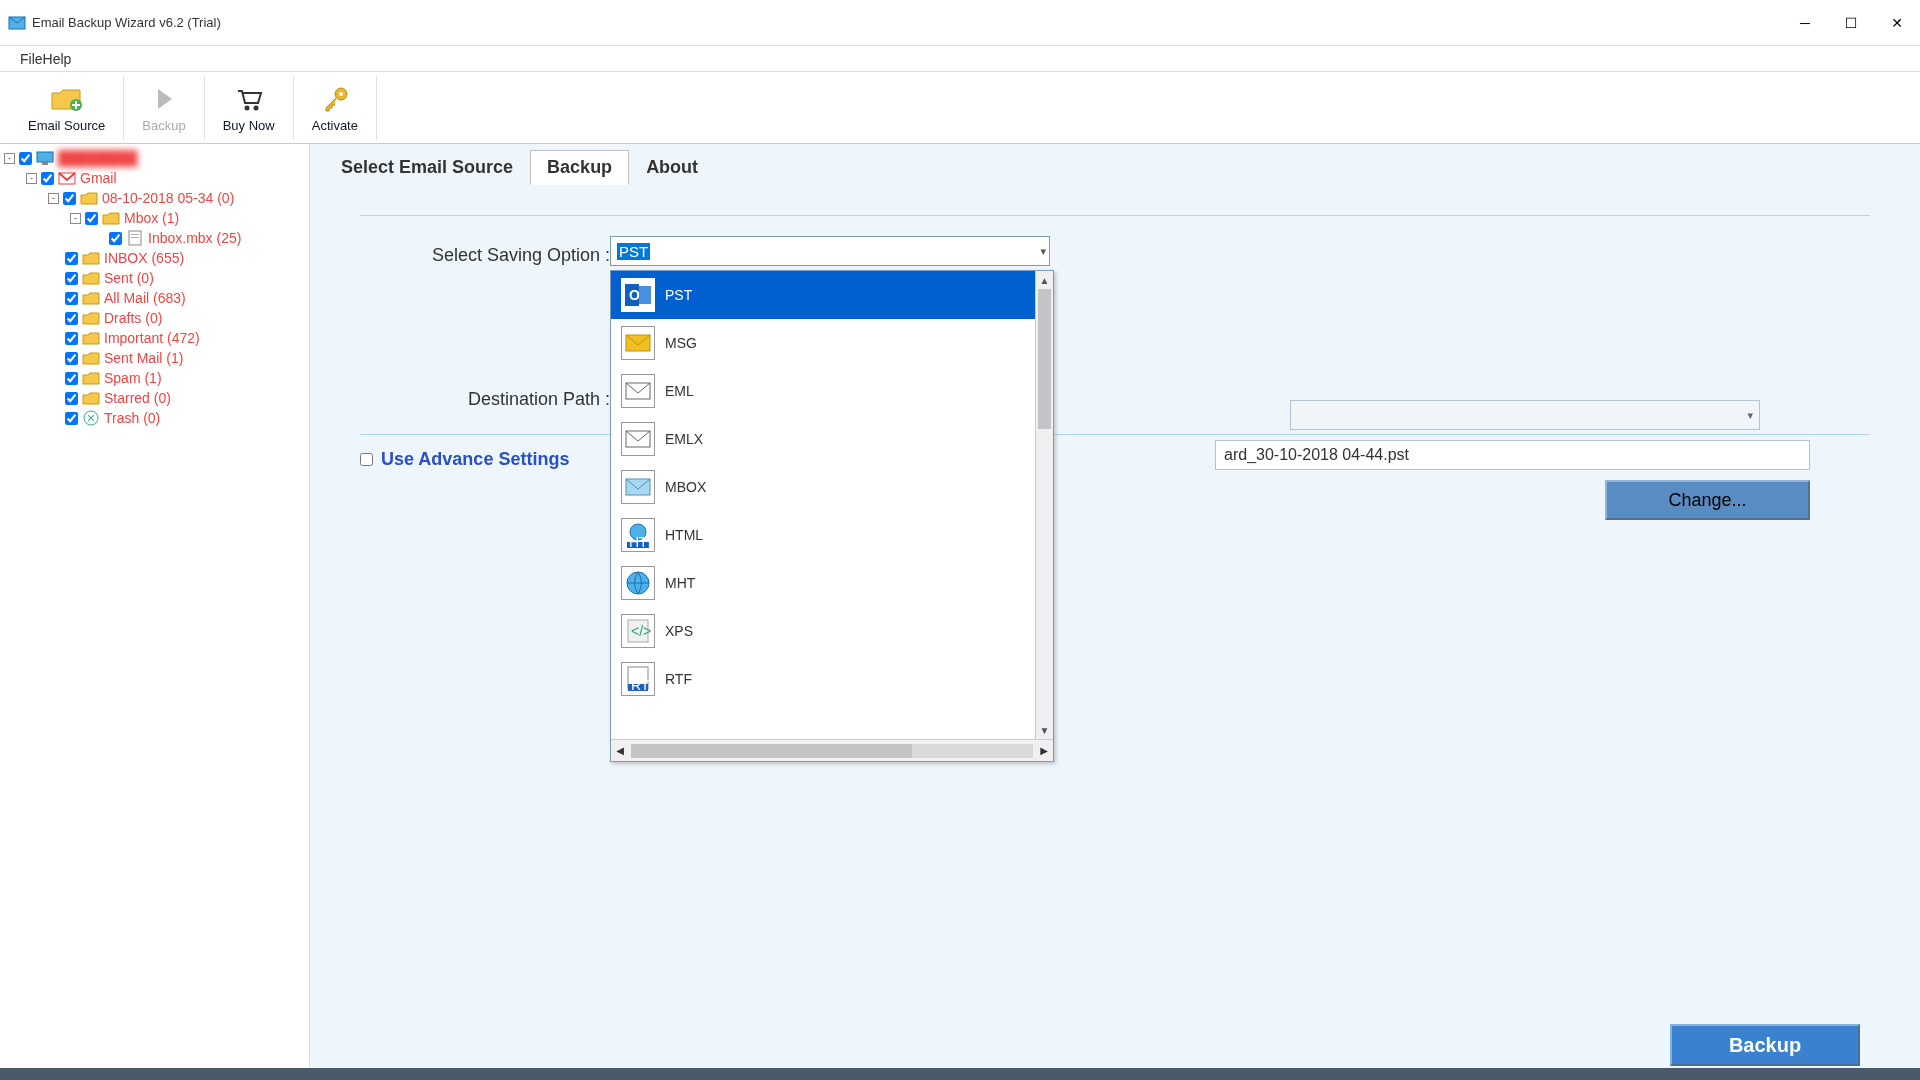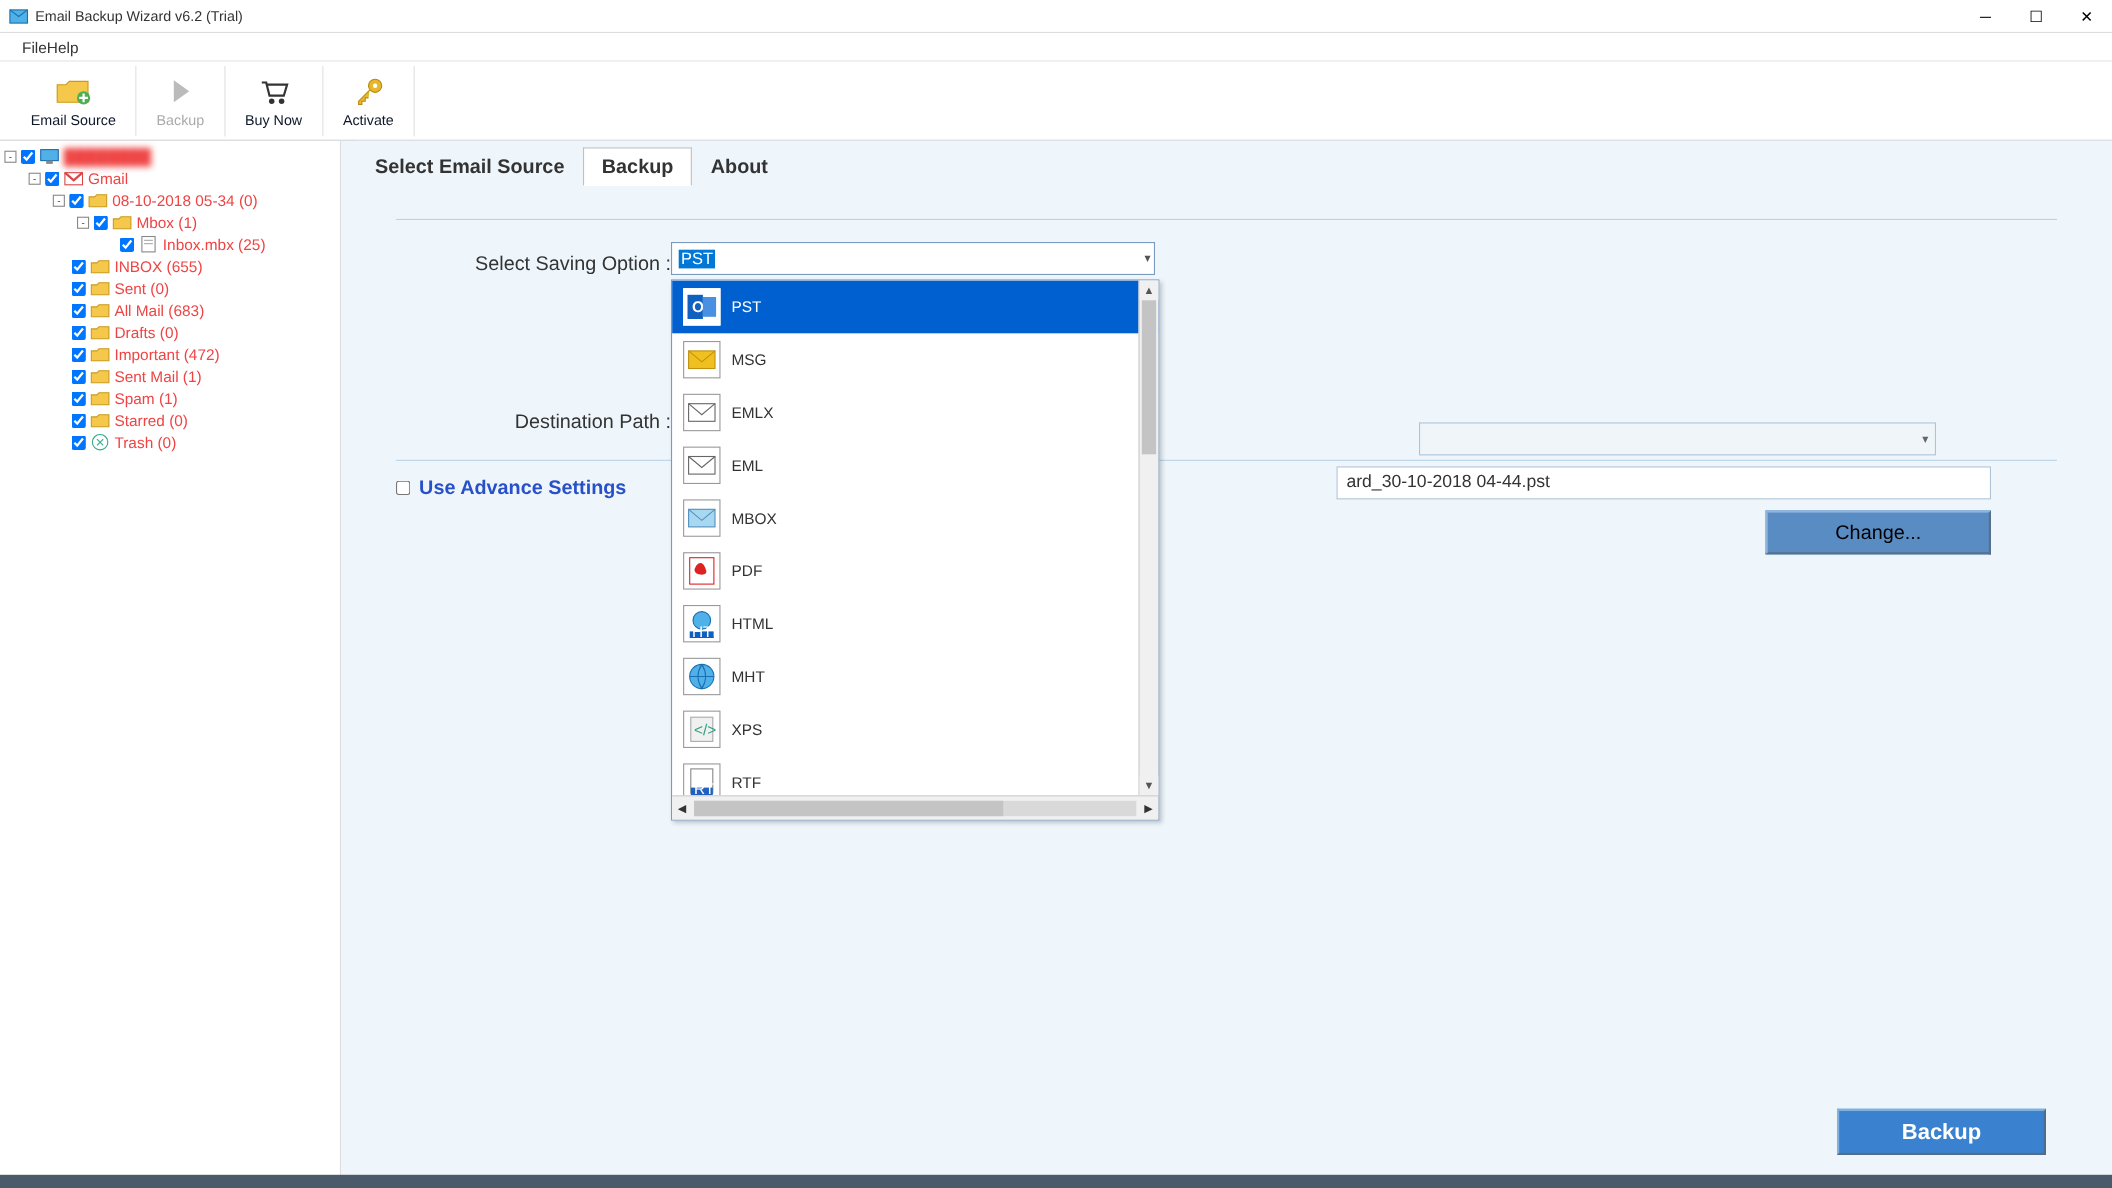--- a/index.html
+++ b/index.html
@@ -11,21 +11,21 @@
     }
     body {
       background: #ffffff;
       width: 1920px;
       height: 1080px;
       overflow: hidden;
       user-select: none;
     }
     
     .titlebar {
-      height: 30px;
+      height: 46px;
       display: flex;
       align-items: center;
       justify-content: space-between;
       padding: 0 0 0 8px;
       background: #ffffff;
       border-bottom: 1px solid #ddd;
     }
     .titlebar-left {
       display: flex;
       align-items: center;
@@ -665,48 +665,39 @@
                     </span>
                     <span>MSG</span>
                   </div>
                   <div class="dd-item">
                     <span class="dd-icon">
                       <svg width="30" height="30">
                         <rect x="3" y="7" width="24" height="16" fill="#fff" stroke="#666"></rect>
                         <path d="M3 7 L15 17 L27 7" stroke="#666" fill="none"></path>
                       </svg>
                     </span>
-                    <span>EMLX</span>
+                    <span>EML</span>
                   </div>
                   <div class="dd-item">
                     <span class="dd-icon">
                       <svg width="30" height="30">
                         <rect x="3" y="7" width="24" height="16" fill="#fff" stroke="#666"></rect>
                         <path d="M3 7 L15 17 L27 7" stroke="#666" fill="none"></path>
                       </svg>
                     </span>
-                    <span>EML</span>
+                    <span>EMLX</span>
                   </div>
                   <div class="dd-item">
                     <span class="dd-icon">
                       <svg width="30" height="30">
                         <rect x="3" y="7" width="24" height="16" fill="#a8d8f0" stroke="#5090c0"></rect>
                         <path d="M3 7 L15 17 L27 7" stroke="#5090c0" fill="none"></path>
                       </svg>
                     </span>
                     <span>MBOX</span>
-                  </div>
-                  <div class="dd-item">
-                    <span class="dd-icon">
-                      <svg width="30" height="30">
-                        <rect x="4" y="3" width="22" height="24" fill="#fff" stroke="#d22"></rect>
-                        <path d="M10 10 Q15 5 18 12 Q22 20 12 18 Q6 16 10 10" fill="#d22"></path>
-                      </svg>
-                    </span>
-                    <span>PDF</span>
                   </div>
                   <div class="dd-item">
                     <span class="dd-icon">
                       <svg width="30" height="30">
                         <circle cx="15" cy="12" r="8" fill="#4fb1e8" stroke="#1a6fb0"></circle>
                         <rect x="4" y="22" width="22" height="6" fill="#1060c0"></rect>
                         <text x="6" y="27" fill="#fff" font-size="6">HTML</text>
                       </svg>
                     </span>
                     <span>HTML</span>

